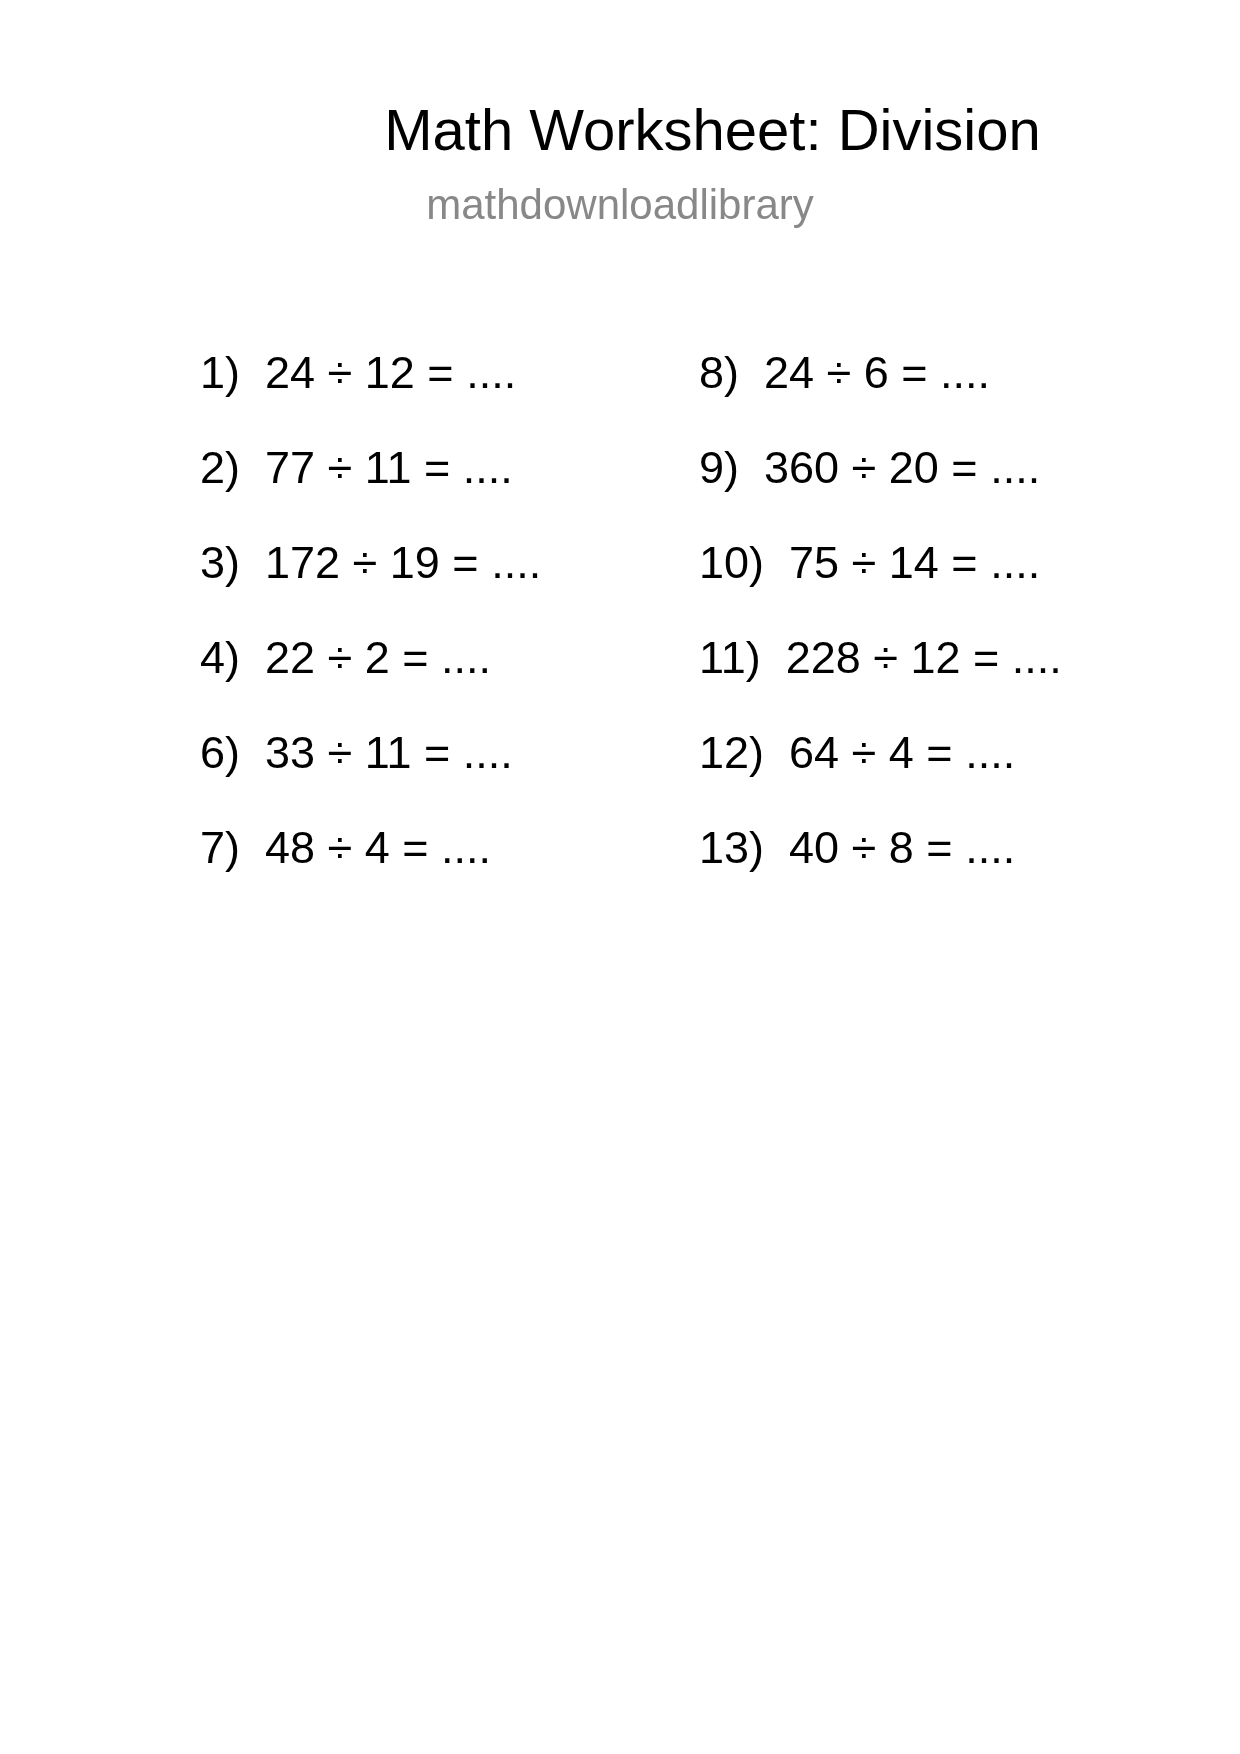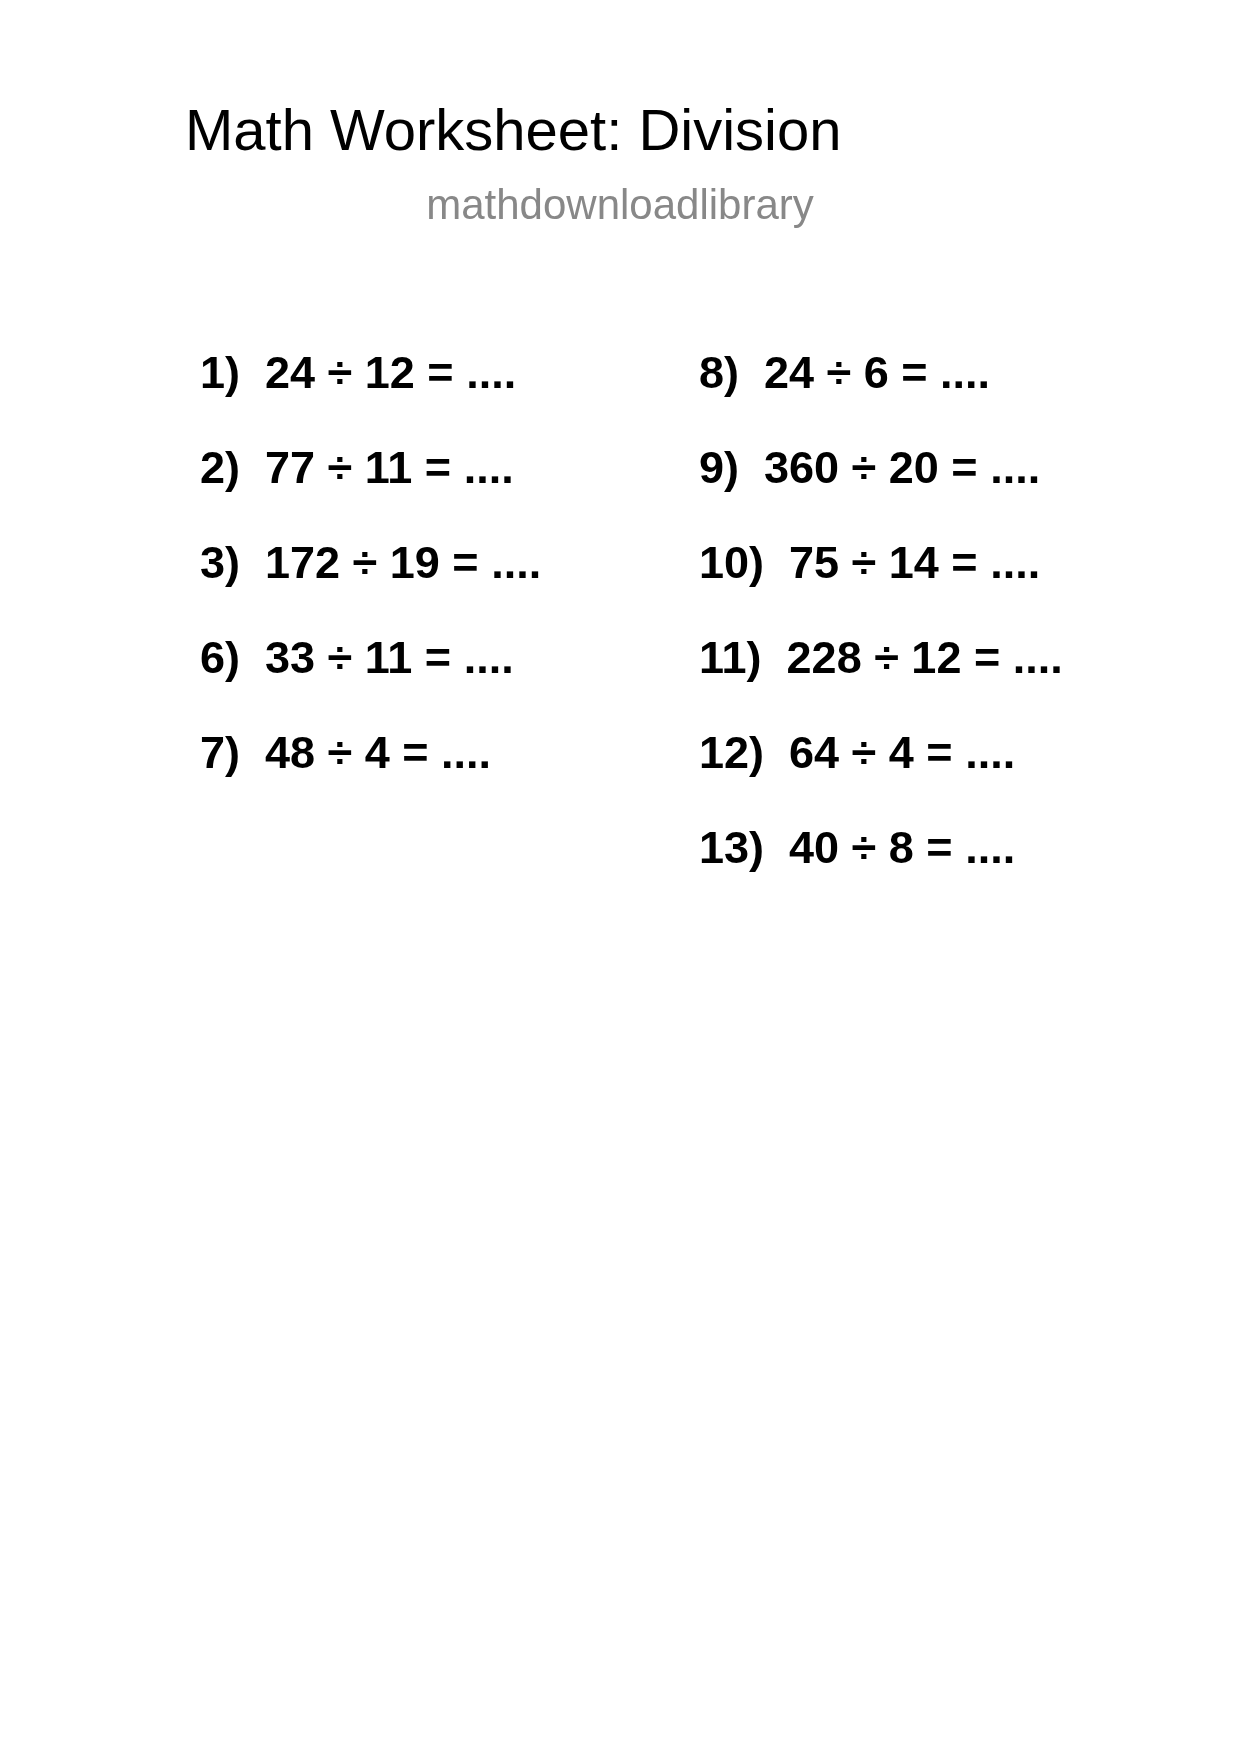--- a/index.html
+++ b/index.html
@@ -13,20 +13,21 @@
       position: relative;
       overflow: hidden;
       font-family: "Liberation Sans", sans-serif;
       color: #000000;
     }
     .title {
       position: absolute;
       left: 0;
       width: 1240px;
       top: 95px;
+      text-align: center;
       padding-left: 185px;
       box-sizing: border-box;
       font-size: 58px;
       line-height: 70px;
       white-space: nowrap;
     }
     .subtitle {
       position: absolute;
       left: 0;
       width: 1240px;
@@ -42,34 +43,34 @@
       position: absolute;
       top: 345px;
     }
     .col-left { left: 200px; }
     .col-right { left: 699px; }
     .problem {
       height: 95px;
       font-size: 45px;
       line-height: 56px;
       white-space: pre;
-      font-weight: bold;
     }
     .num { display: inline; }
   </style>
 </head>
 <body>
 
 <div class="title">Math Worksheet: Division</div>
 <div class="subtitle">mathdownloadlibrary</div>
 
 <div class="col col-left">
   <div class="problem"><span class="num">1)</span>  <span>24 ÷ 12 = ....</span></div>
   <div class="problem"><span class="num">2)</span>  <span>77 ÷ 11 = ....</span></div>
   <div class="problem"><span class="num">3)</span>  <span>172 ÷ 19 = ....</span></div>
+  <div class="problem"><span class="num">4)</span>  <span>22 ÷ 2 = ....</span></div>
   <div class="problem"><span class="num">6)</span>  <span>33 ÷ 11 = ....</span></div>
   <div class="problem"><span class="num">7)</span>  <span>48 ÷ 4 = ....</span></div>
 </div>
 
 <div class="col col-right">
   <div class="problem"><span class="num">8)</span>  <span>24 ÷ 6 = ....</span></div>
   <div class="problem"><span class="num">9)</span>  <span>360 ÷ 20 = ....</span></div>
   <div class="problem"><span class="num">10)</span>  <span>75 ÷ 14 = ....</span></div>
   <div class="problem"><span class="num">11)</span>  <span>228 ÷ 12 = ....</span></div>
   <div class="problem"><span class="num">12)</span>  <span>64 ÷ 4 = ....</span></div>

